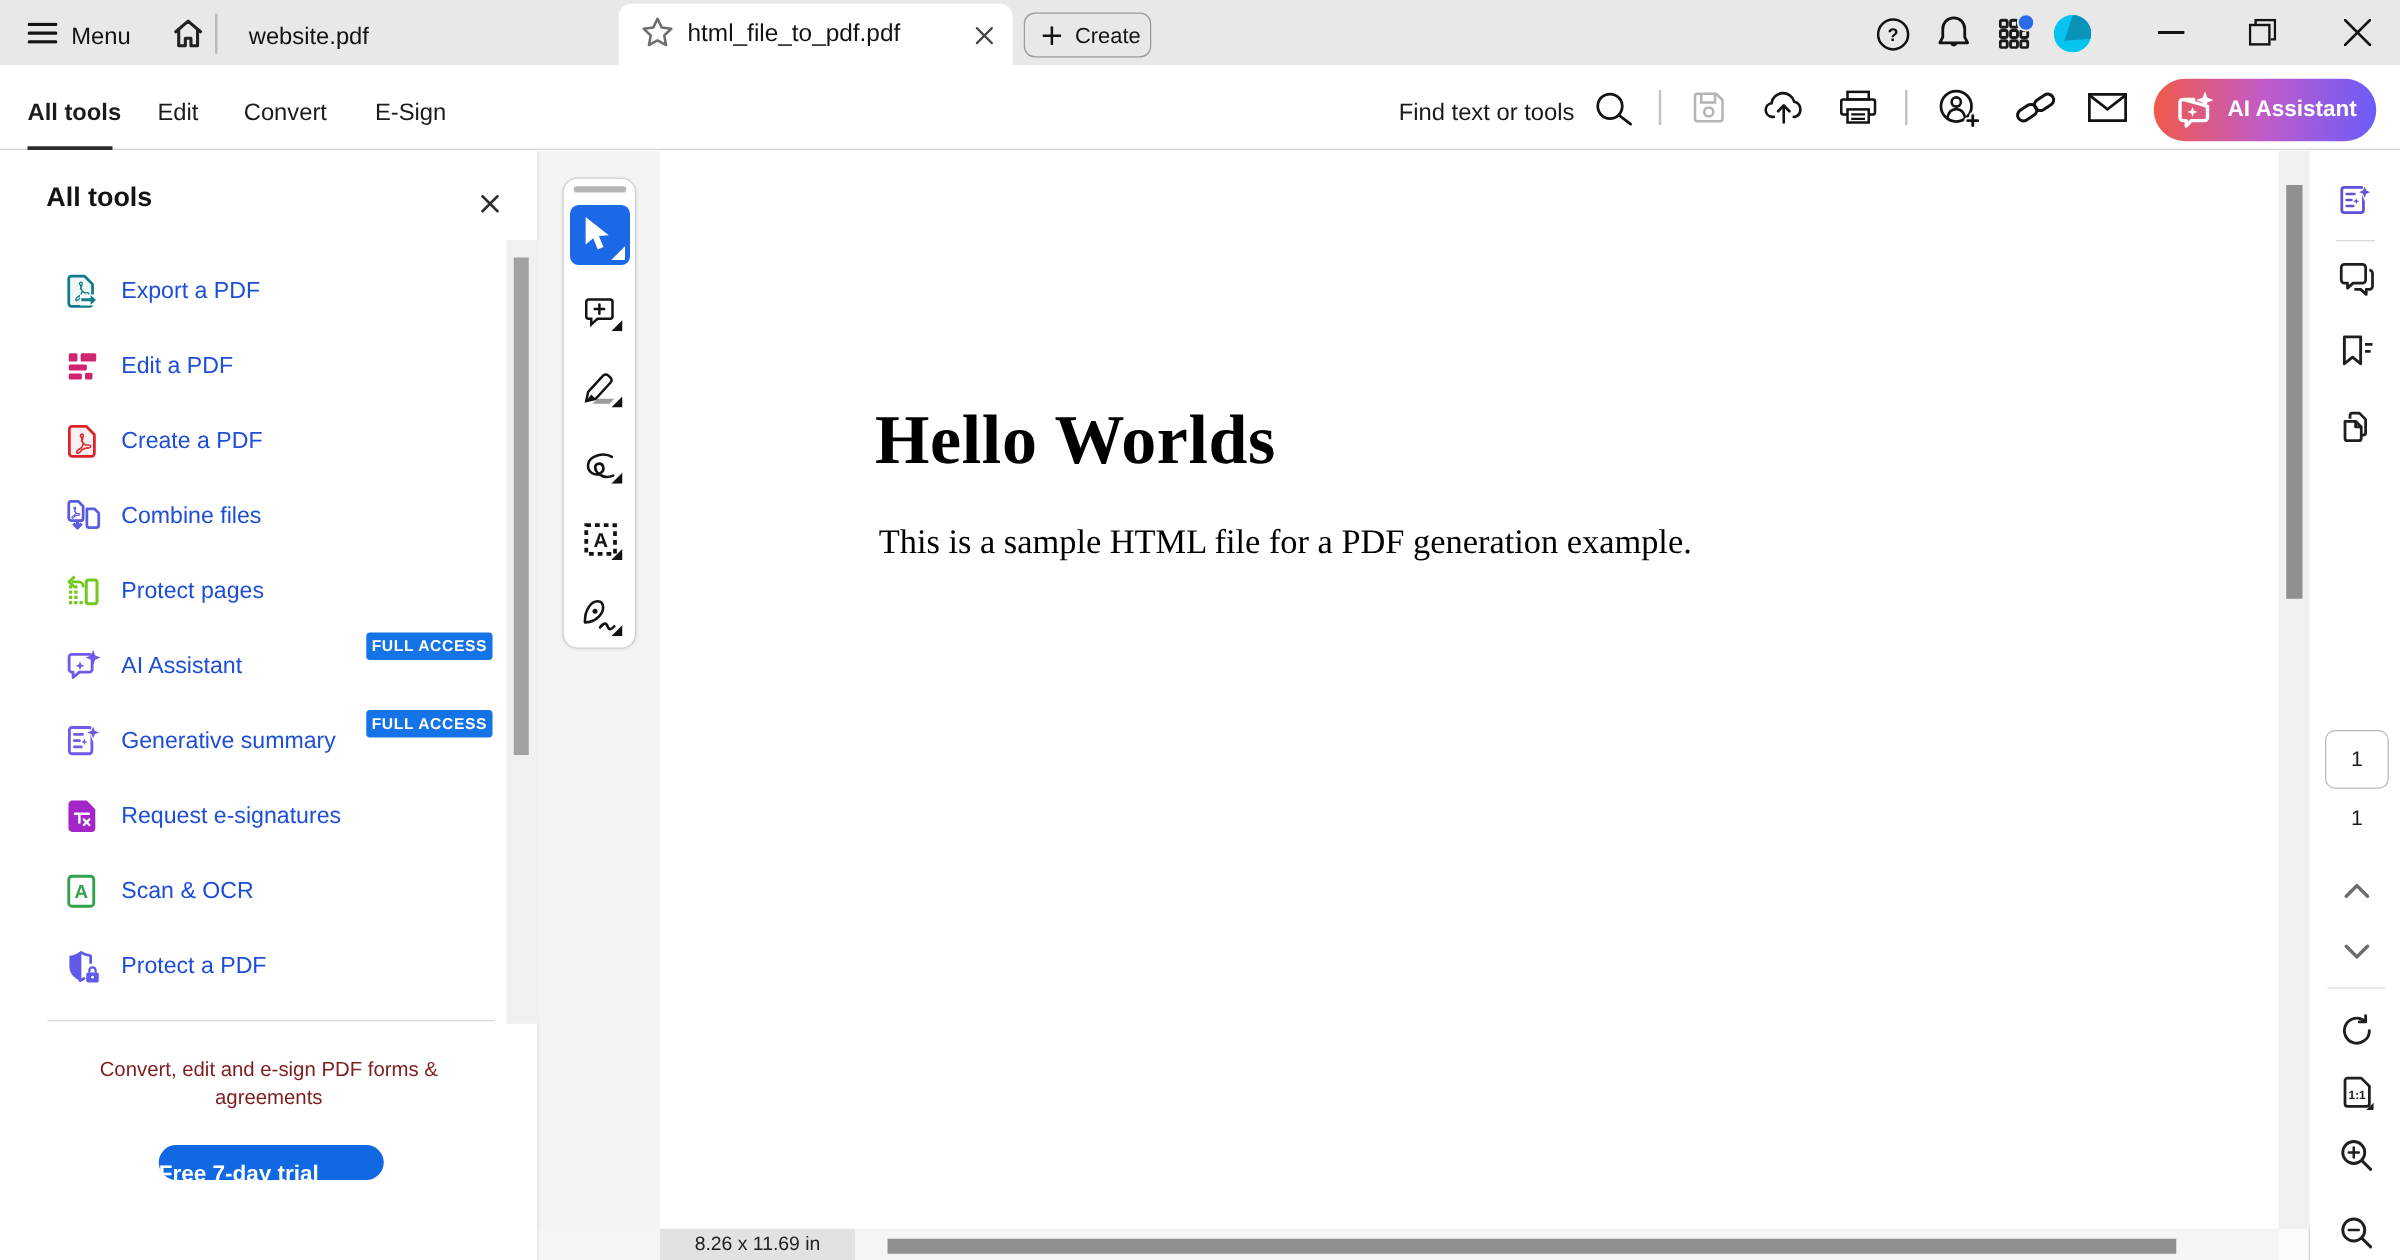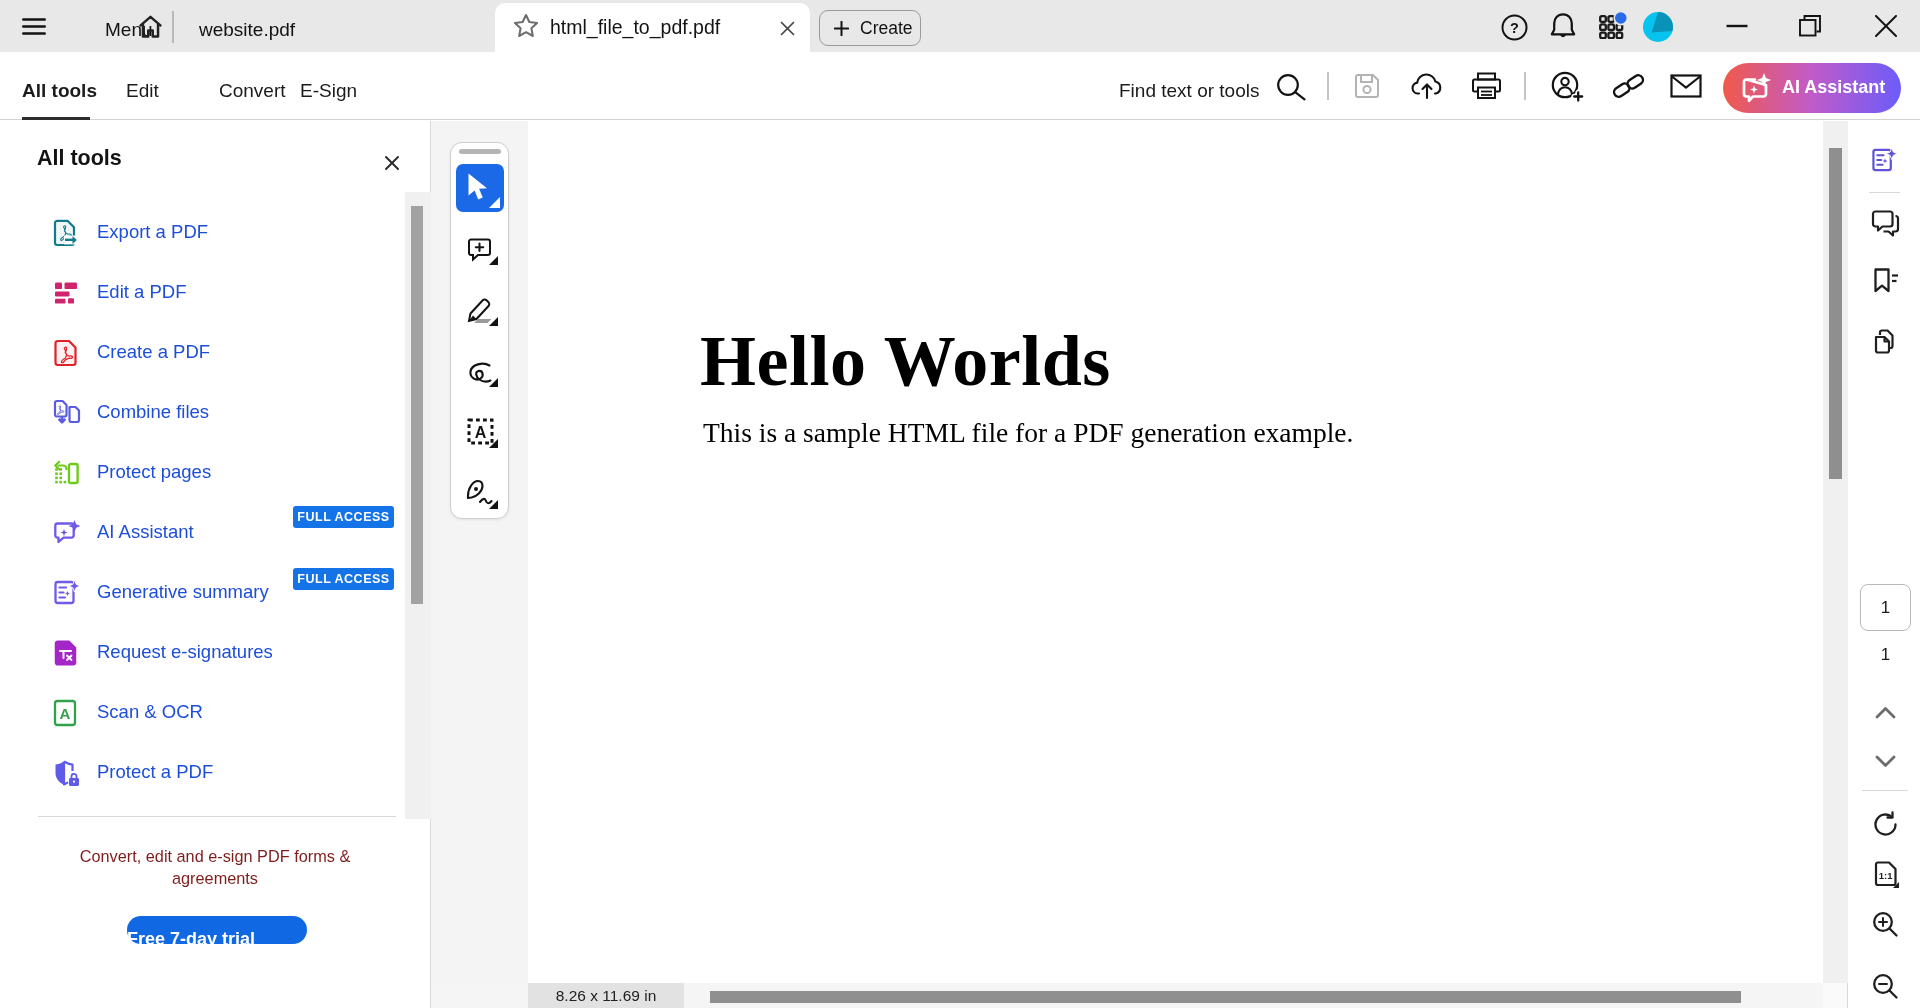--- a/index.html
+++ b/index.html
@@ -44,21 +44,21 @@
 <div id="app">
 
   <div id="titlebar">
     <svg class="abs" style="left:22px; top:18px;" width="24" height="17" viewBox="0 0 24 17">
       <g stroke="#131313" stroke-width="2.6" stroke-linecap="round">
         <line x1="1.3" y1="1.5" x2="22.7" y2="1.5"></line>
         <line x1="1.3" y1="8.5" x2="22.7" y2="8.5"></line>
         <line x1="1.3" y1="15.5" x2="22.7" y2="15.5"></line>
       </g>
     </svg>
-    <div class="tbtext" style="left:57px; top:18.5px;margin-left:48px;">Menu</div>
+    <div class="tbtext" style="left:57px; top:18.5px;">Menu</div>
     <svg class="abs" style="left:137px; top:13px;" width="27" height="28" viewBox="0 0 24 24">
       <path d="M3.2 10.6 L12 3 L20.8 10.6 M5.3 9.5 V20.5 H10 V15.2 H14 V20.5 H18.7 V9.5" fill="none" stroke="#222" stroke-width="2.2" stroke-linejoin="round" stroke-linecap="round"></path>
     </svg>
     <div class="abs" style="left:172px; top:11px; width:1.5px; height:32px; background:#b9b9b9;"></div>
     <div class="tbtext" style="left:199px; top:18.5px;">website.pdf</div>
 
     <div id="tab-active">
       <svg class="abs" style="left:18px; top:9.5px;" width="26" height="25" viewBox="0 0 24 23">
         <path d="M12 1.8 L15.1 8.3 L22.2 9.2 L17 14.1 L18.3 21.2 L12 17.7 L5.7 21.2 L7 14.1 L1.8 9.2 L8.9 8.3 Z" fill="none" stroke="#6e6e6e" stroke-width="1.9" stroke-linejoin="round"></path>
       </svg>
@@ -120,21 +120,21 @@
       <g stroke="#131313" stroke-width="2" stroke-linecap="round">
         <line x1="1" y1="1" x2="21" y2="21"></line>
         <line x1="21" y1="1" x2="1" y2="21"></line>
       </g>
     </svg>
   </div>
 
   <div id="toolbar">
     <div class="navtab" style="left:22px; font-weight:600;">All tools</div>
     <div class="navtab" style="left:126px;">Edit</div>
-    <div class="navtab" style="left:195px;margin-left:24px;">Convert</div>
+    <div class="navtab" style="left:195px;">Convert</div>
     <div class="navtab" style="left:300px;">E-Sign</div>
     <div class="abs" style="left:22px; top:65px; width:68px; height:3px; background:#2c2c2c;"></div>
 
     <div class="navtab" style="left:1119px;">Find text or tools</div>
     <svg class="abs" style="left:1276px; top:21px;" width="31" height="28" viewBox="0 0 31 28">
       <circle cx="12" cy="12" r="9.8" fill="none" stroke="#131313" stroke-width="2.2"></circle>
       <line x1="19.2" y1="19.2" x2="28.5" y2="26.3" stroke="#131313" stroke-width="2.2" stroke-linecap="round"></line>
     </svg>
     <div class="abs" style="left:1327px; top:20px; width:1.5px; height:28px; background:#c4c4c4;"></div>
 
@@ -321,21 +321,21 @@
     <div class="abs" style="left:405px; top:71px; width:26px; height:627px; background:#f0f0f0;"></div>
     <div class="abs" style="left:411px; top:85px; width:12px; height:398px; background:#a2a2a2;"></div>
 
     <div class="abs" style="left:38px; top:695px; width:358px; height:1px; background:#d8d8d8;"></div>
     <div class="abs" style="left:40px; top:724px; width:350px; text-align:center; font-size:16.3px; color:#7f1d1d; line-height:22px;">Convert, edit and e-sign PDF forms &amp;<br>agreements</div>
     <div class="abs" style="left:127px; top:795px; width:180px; height:28px; border-radius:23px; background:#1168e3; color:#fff; font-size:18px; font-weight:bold; line-height:46px;">Free 7-day trial</div>
   </div>
 
   <div id="content">
     <div id="page">
-      <div class="serif abs" style="left:172px; top:199px; font-size:72px; font-weight:bold; color:#000; letter-spacing:0.5px;">Hello Worlds</div>
+      <div class="serif abs" style="left:172px; top:199px; font-size:56px; font-weight:bold; color:#000; letter-spacing:0.5px;">Hello Worlds</div>
       <div class="serif abs" style="left:175px; top:296px; font-size:27.5px; color:#000;">This is a sample HTML file for a PDF generation example.</div>
     </div>
   </div>
 
   <div id="quicktools">
     <div class="abs" style="left:8px; top:6px; width:42px; height:5px; border-radius:3px; background:#b5b5b5;"></div>
     <div class="abs" style="left:5px; top:21px; width:48px; height:48px; border-radius:7px; background:#1b69e6;">
       <svg class="abs" style="left:11px; top:9px;" width="26" height="30" viewBox="0 0 26 30">
         <path d="M1.5 0.5 L1.5 22.5 L7.6 17.5 L11.2 26.5 L15.8 24.6 L12.1 15.8 L20 15.2 Z" fill="#fff"></path>
       </svg>

